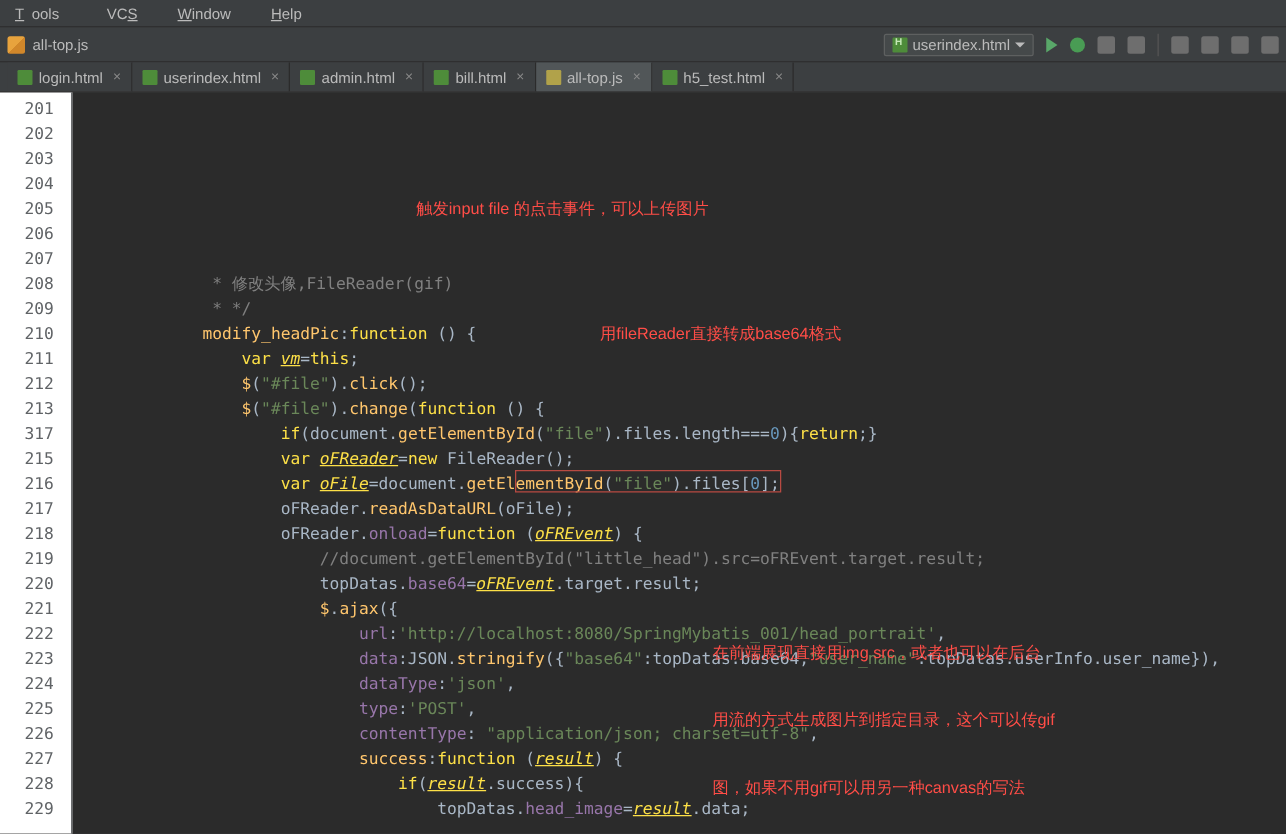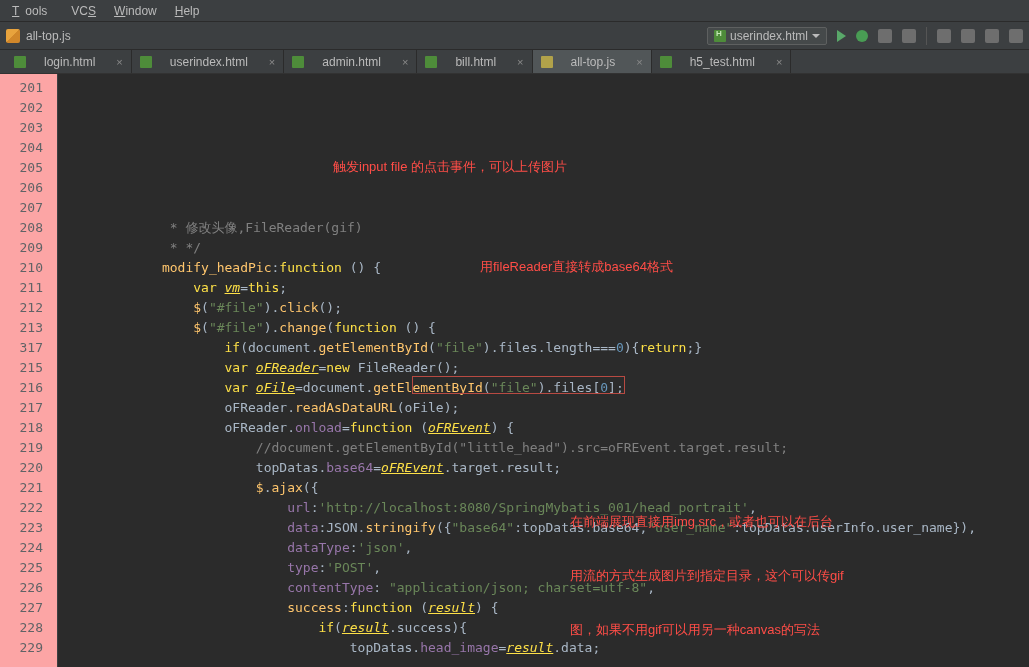--- a/index.html
+++ b/index.html
@@ -13,21 +13,21 @@
   overflow: hidden;
   position: relative;
 }
 .menubar {
   display: flex;
   background: #3c3f41;
   padding: 2px 6px;
   border-bottom: 1px solid #2b2b2b;
   height: 22px;
   align-items: center;
-  gap: 6px;
+  gap: 20px;
 }
 .menubar span { padding: 2px 6px; cursor: default; }
 .menubar u { text-decoration: underline; }
 .toolbar {
   display: flex;
   align-items: center;
   background: #3c3f41;
   border-bottom: 1px solid #2b2b2b;
   height: 28px;
   padding: 0 6px;
@@ -55,40 +55,40 @@
 .tool-icon { width: 14px; height: 14px; background: #6e6e6e; border-radius: 2px; }
 .tabs {
   display: flex;
   background: #3c3f41;
   border-bottom: 1px solid #323232;
   padding-left: 6px;
   height: 24px;
 }
 .tab {
   display: flex; align-items: center;
-  padding: 0 8px; gap: 18px;
+  padding: 0 8px; gap: 5px;
   background: #3c3f41;
   border-right: 1px solid #2b2b2b;
   cursor: default;
 }
 .tab.active { background: #515658; }
 .tab .close-x { color: #8a8a8a; font-size: 11px; padding-left: 3px; }
 .tab-icon-h { width: 12px; height: 12px; background: #4e8c3a; border-radius: 1px; }
 .tab-icon-js { width: 12px; height: 12px; background: #b1a24a; border-radius: 1px; }
 .editor {
   display: flex;
   background: #2b2b2b;
   height: calc(667px - 22px - 28px - 24px);
   font-family: Consolas, "DejaVu Sans Mono", monospace;
   font-size: 13px;
   position: relative;
 }
 .gutter {
   width: 58px;
-  background: #fca5a5;
+  background: #ffffff;
   color: #606366;
   text-align: right;
   padding: 4px 14px 0 0;
   line-height: 20px;
   border-right: 1px solid #3c3f41;
 }
 .code {
   padding: 4px 0 0 10px;
   line-height: 20px;
   white-space: pre;

